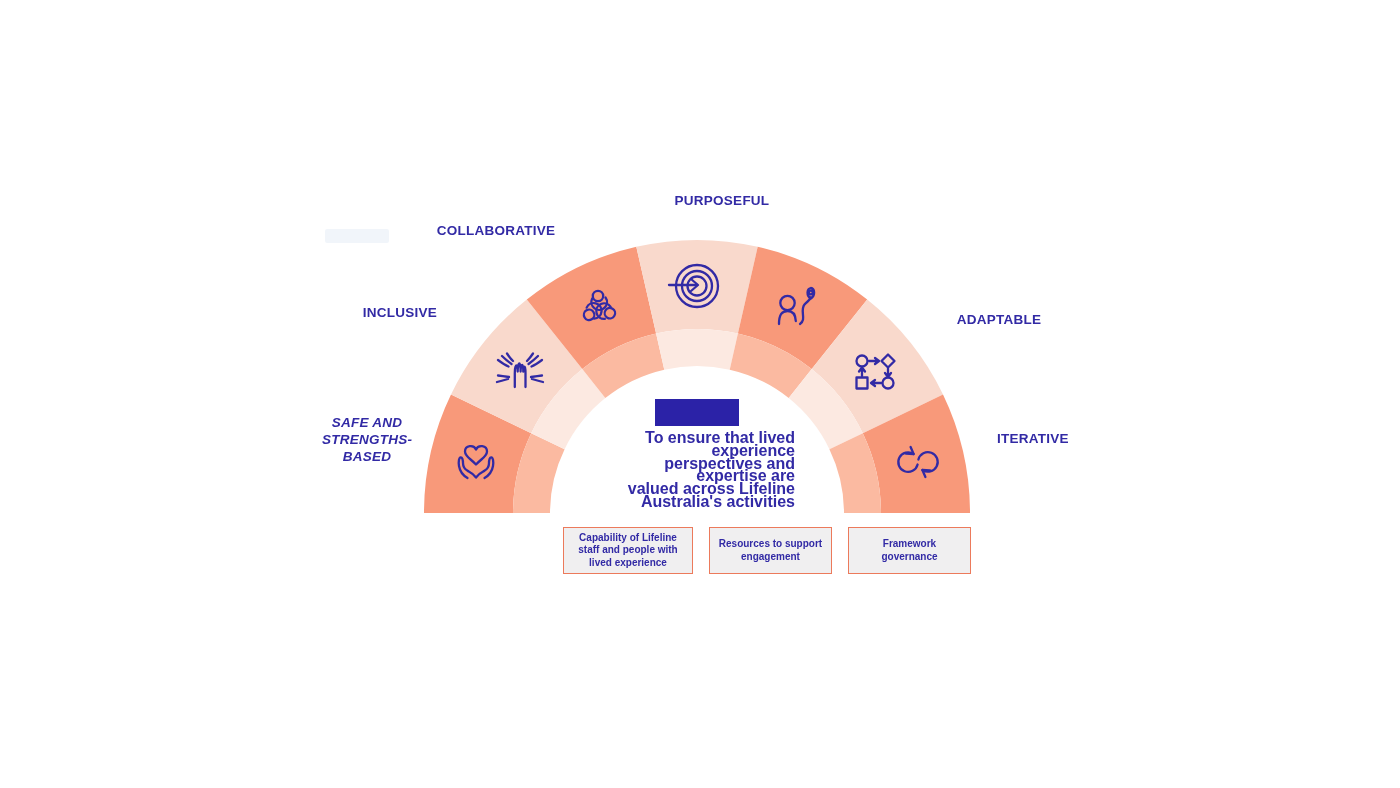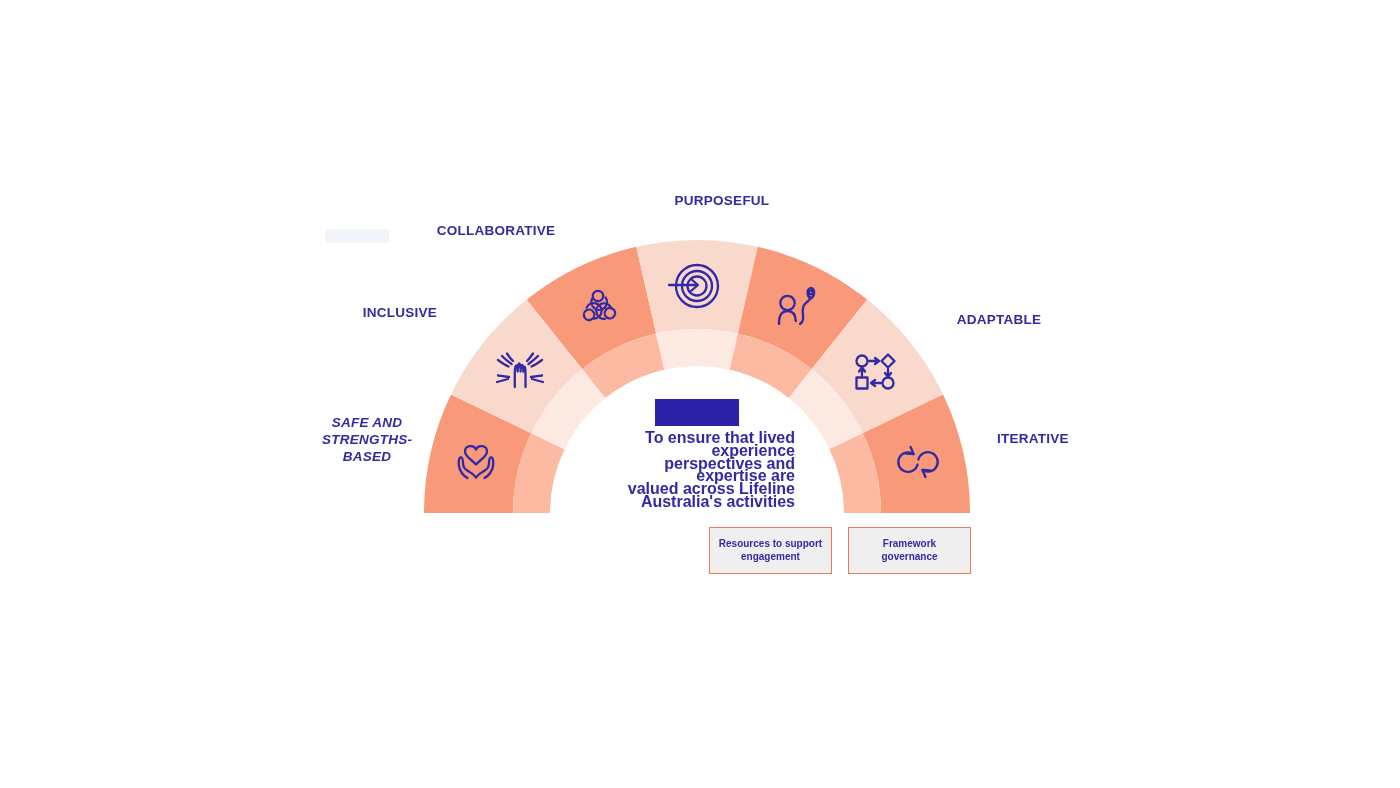--- a/index.html
+++ b/index.html
@@ -149,20 +149,25 @@
   </svg>
 
   <div class="purpose-box">
     <span>PURPOSE</span>
   </div>
   <div class="purpose-body">To ensure that lived experience
 perspectives and expertise are
 valued across Lifeline
 Australia's activities</div>
 
+  <div class="fbox f1">
+    <span>Capability of Lifeline
+staff and people with
+lived experience</span>
+  </div>
   <div class="fbox f2">
     <span>Resources to support
 engagement</span>
   </div>
   <div class="fbox f3">
     <span>Framework
 governance</span>
   </div>
 
 </div>

